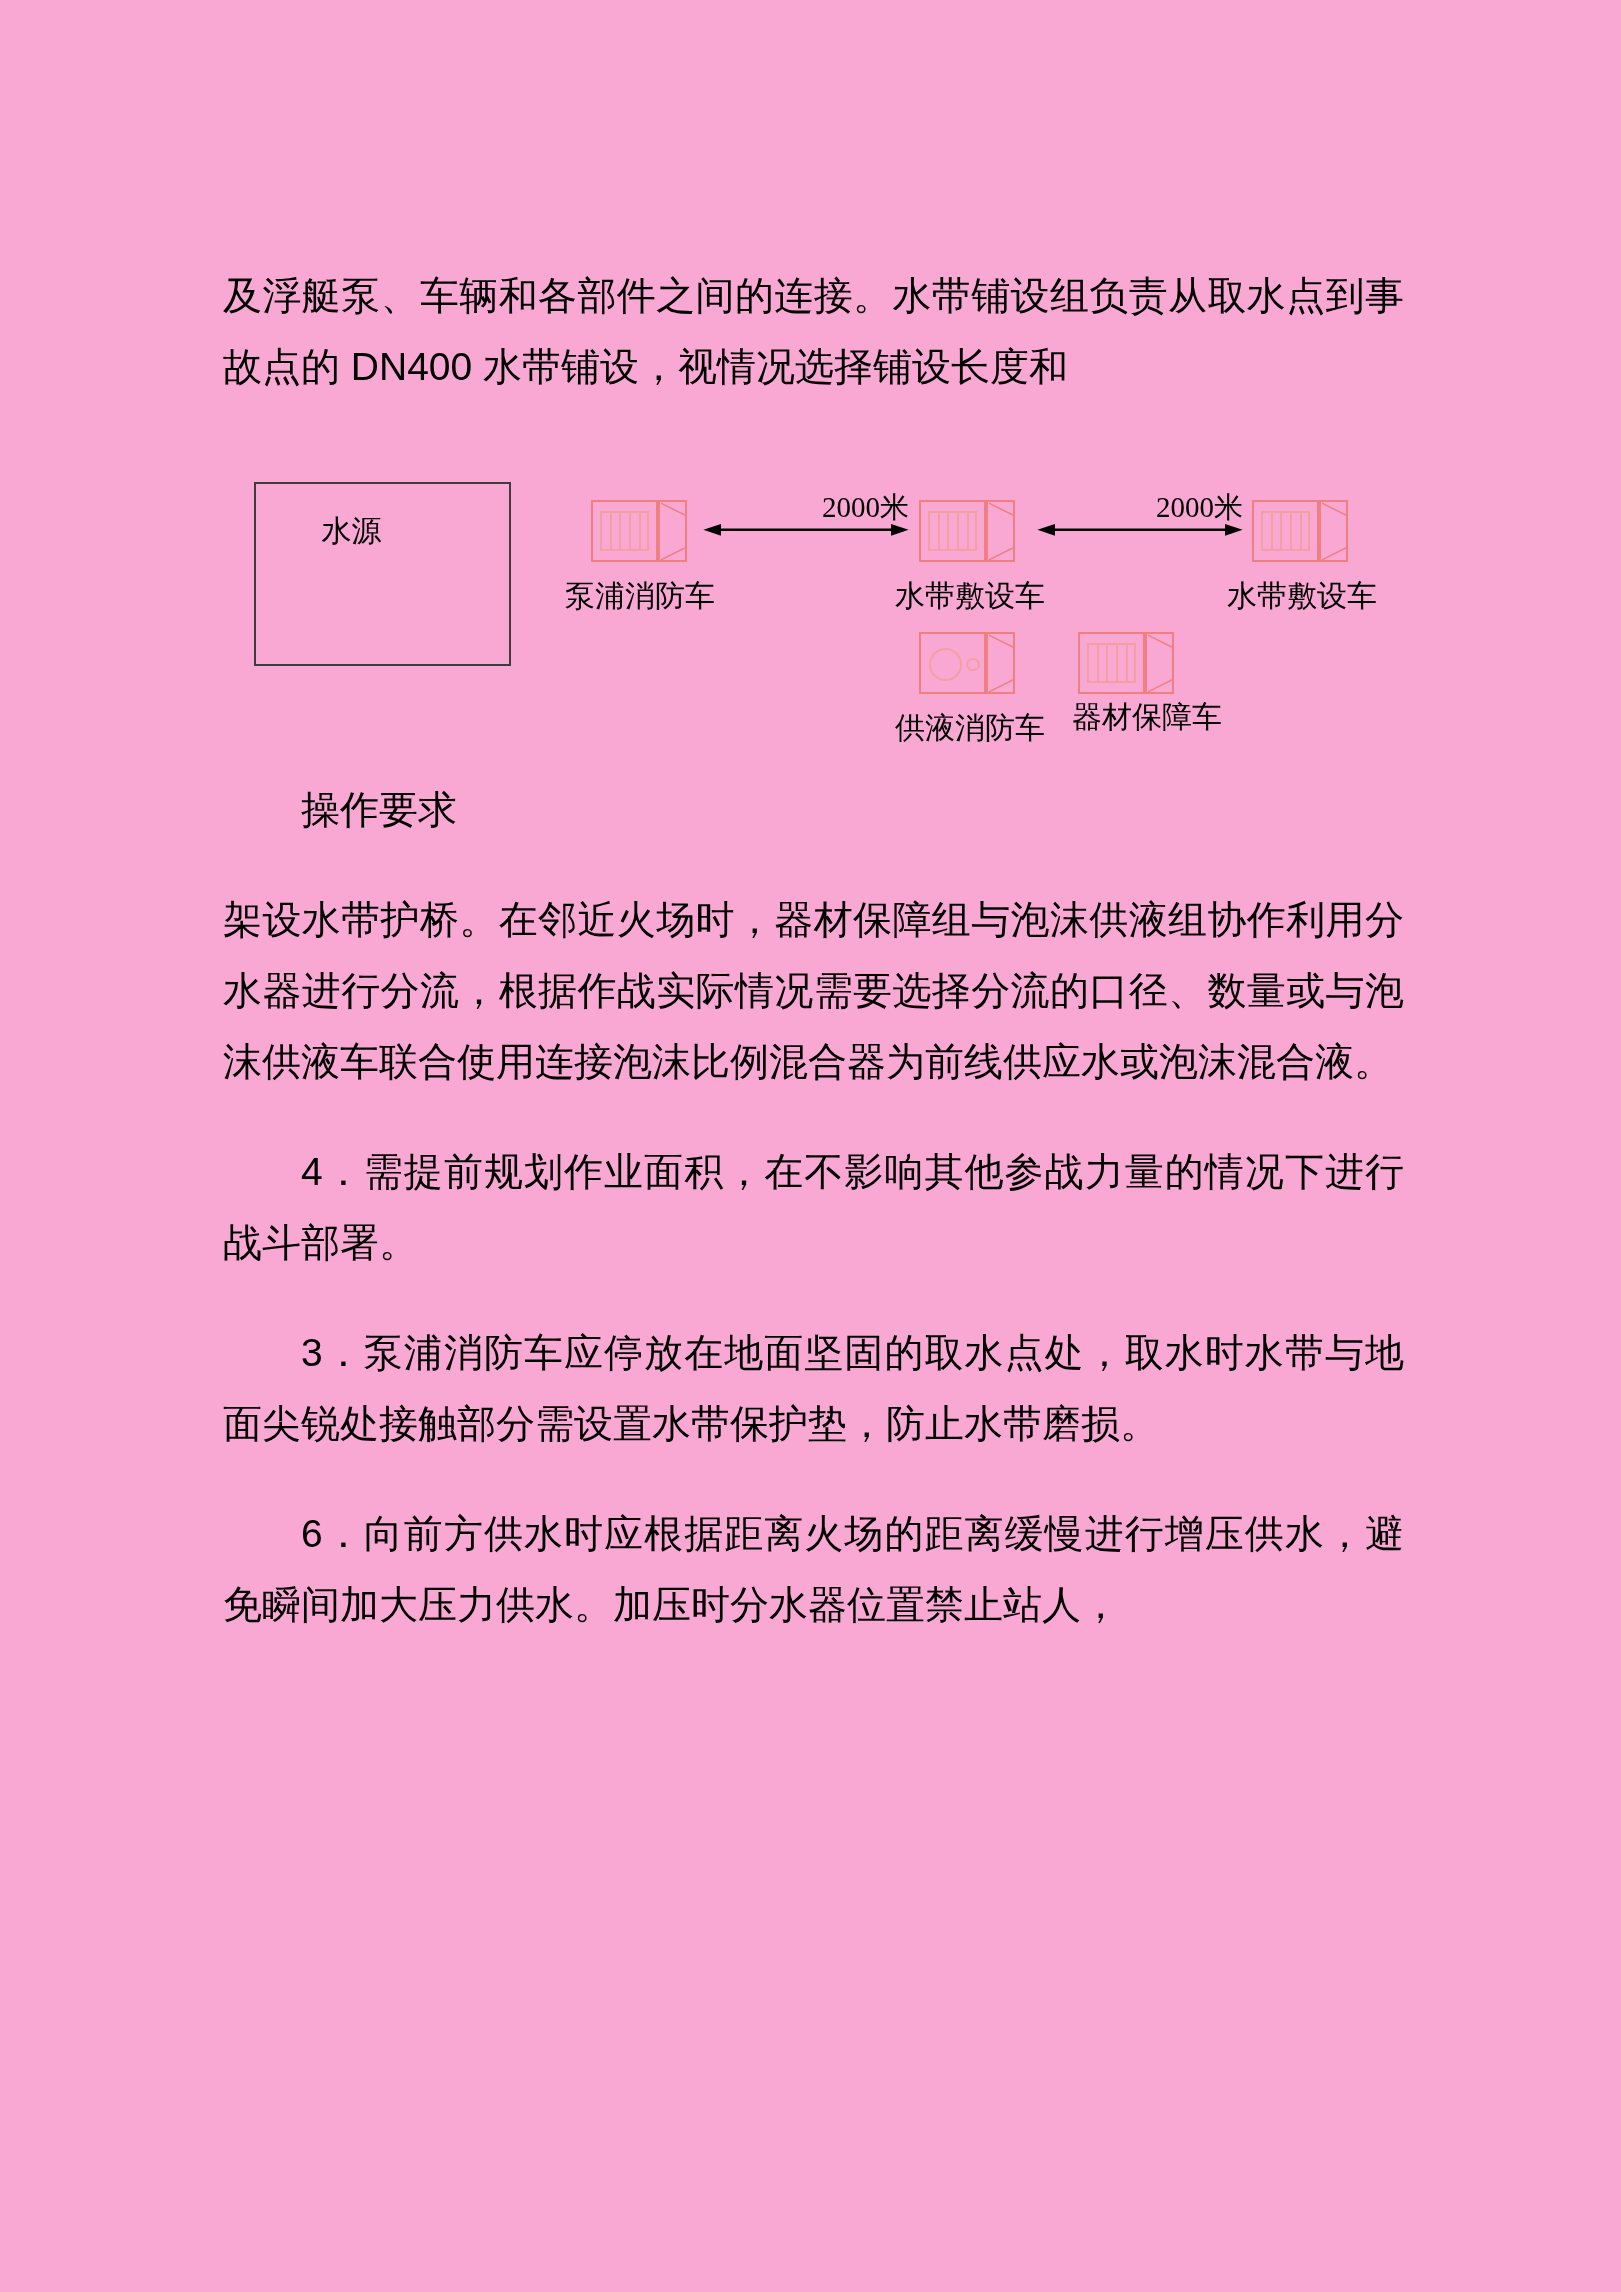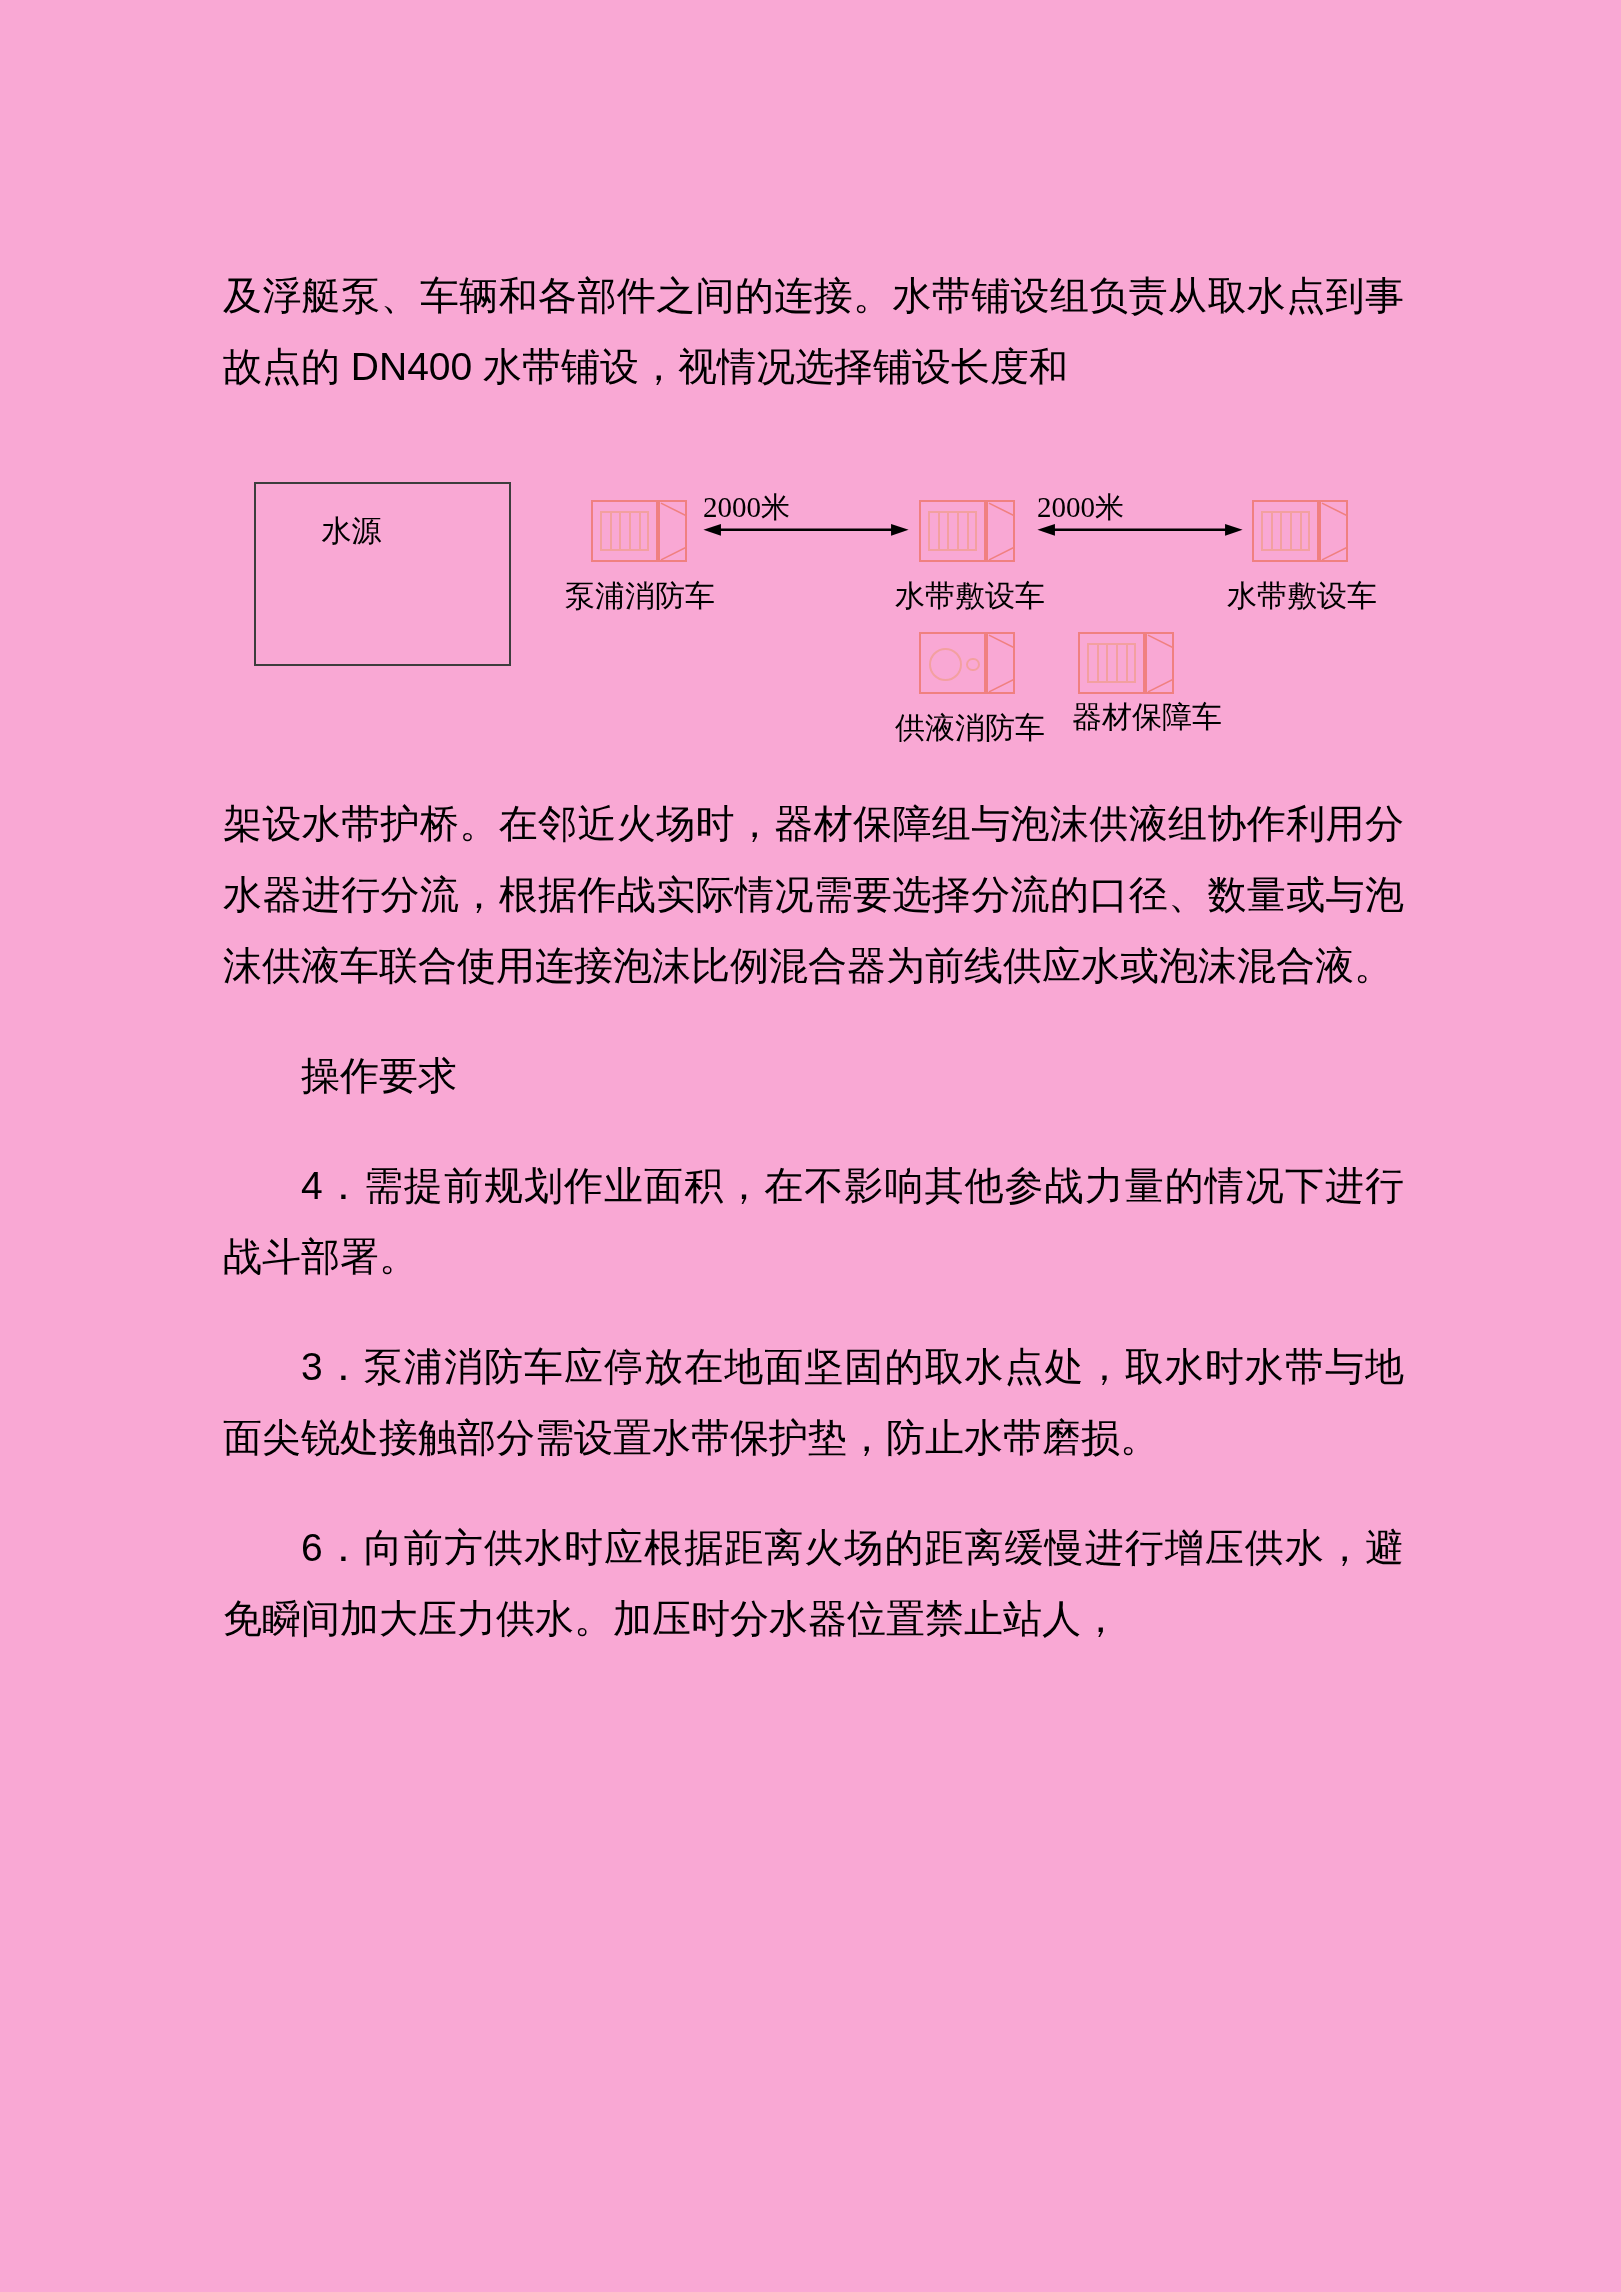--- a/index.html
+++ b/index.html
@@ -131,21 +131,21 @@
 
   .dim {
     position: absolute;
     height: 39px;
   }
   .dim-text {
     position: absolute;
     left: 0;
     top: -33px;
     width: 100%;
-    text-align: left;
+    text-align: right;
     font-family: "Liberation Serif", "DejaVu Serif", serif;
     font-size: 29px;
     color: #000;
   }
   .dim svg { display: block; }
 
 </style>
 </head>
 <body>
 
@@ -265,23 +265,23 @@
               <line x1="27" y1="14" x2="27" y2="46" stroke="#f08080" stroke-width="1.6"></line>
               <line x1="27" y1="46" x2="1" y2="59" stroke="#f08080" stroke-width="1.6"></line>
             </svg>
           </div>
         </div>
       </div>
       <div class="fig-label" style="left:849px; top:256px;">器材保障车</div>
 
     </div>
 
+    <p class="para indent2" style="margin-top:0;">操作要求</p>
+
     <p class="para" style="margin-top:23.5px;">架设水带护桥。在邻近火场时，器材保障组与泡沫供液组协作利用分水器进行分流，根据作战实际情况需要选择分流的口径、数量或与泡沫供液车联合使用连接泡沫比例混合器为前线供应水或泡沫混合液。</p>
-
-    <p class="para indent2" style="margin-top:0;">操作要求</p>
 
     <p class="para indent2" style="margin-top:0;">4．需提前规划作业面积，在不影响其他参战力量的情况下进行战斗部署。</p>
     <p class="para indent2" style="margin-top:0;">3．泵浦消防车应停放在地面坚固的取水点处，取水时水带与地面尖锐处接触部分需设置水带保护垫，防止水带磨损。</p>
     <p class="para indent2" style="margin-top:0;">6．向前方供水时应根据距离火场的距离缓慢进行增压供水，避免瞬间加大压力供水。加压时分水器位置禁止站人，</p>
 
   </div>
 </div>
 
 
 </body></html>

